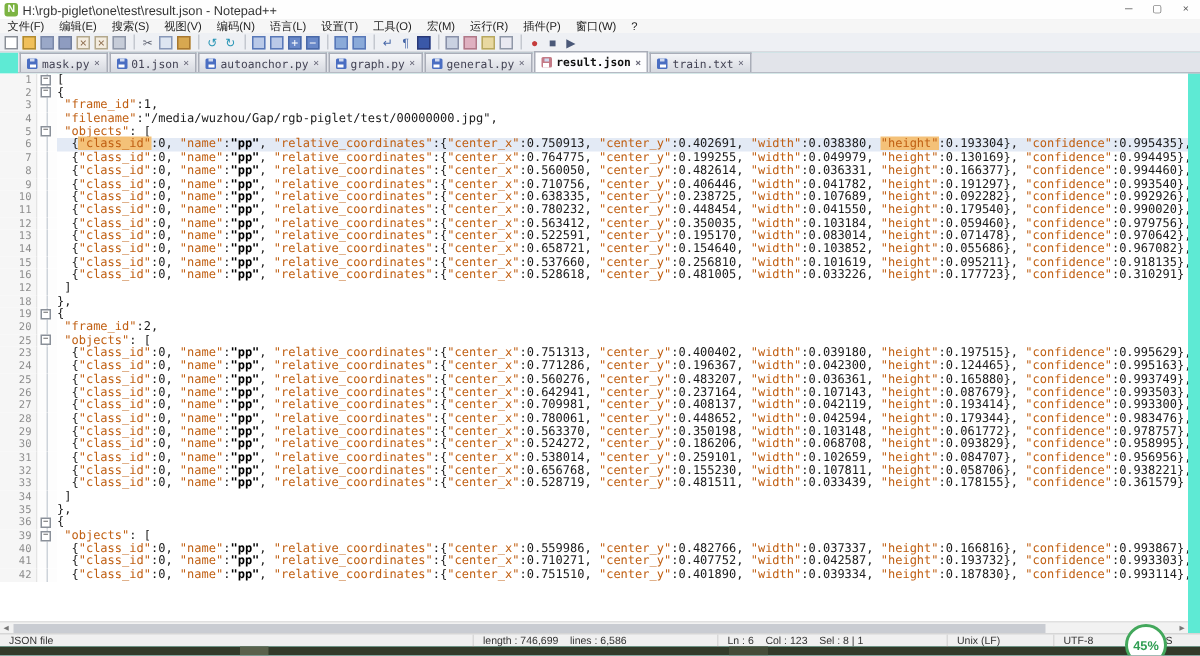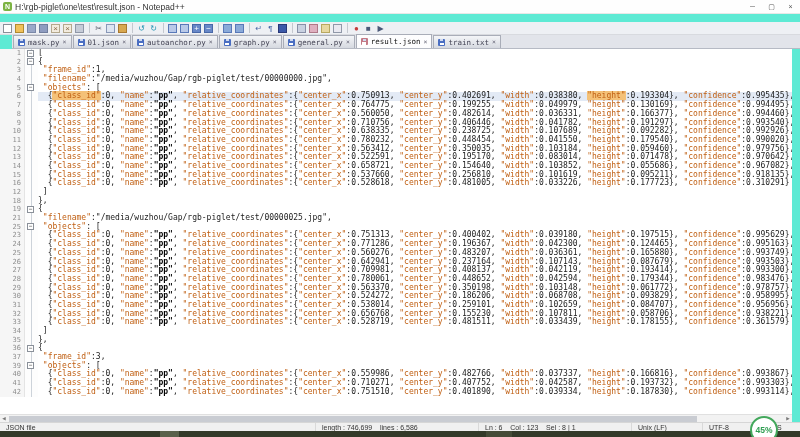--- a/index.html
+++ b/index.html
@@ -27,21 +27,21 @@
   .tfill{position:absolute;left:1px;top:1px;right:1px;bottom:1px;border:1px solid;box-sizing:border-box;}
   .tch{position:relative;z-index:1;line-height:11px;}
   .tsep{width:1px;height:10px;background:#c4c8cf;margin:0 3px;}
 
   
   .tabbar{position:absolute;left:12px;top:35px;width:800px;height:14px;background:#e2e4ea;
     border-bottom:1px solid #b6bac4;display:flex;align-items:flex-end;padding-left:1px;box-sizing:border-box;}
   .tab{height:12px;display:flex;align-items:center;background:linear-gradient(#f4f5f8,#d6d9e0);
     border:1px solid #a9adb8;border-bottom:none;margin-right:1px;padding:0 4px;
     font-family:"DejaVu Sans Mono",monospace;font-size:7.5px;color:#445;}
-  .tab.active{background:#fdfdfe;height:13px;color:#111;font-weight:normal;}
+  .tab.active{background:#fdfdfe;height:13px;color:#111;font-weight:bold;}
   .disk{width:7px;height:7px;background:#4a6ec2;border-radius:1px;margin-right:3px;position:relative;flex:none;}
   .disk::before{content:'';position:absolute;left:2px;top:0.5px;width:3px;height:2px;background:#cfd9ef;}
   .disk::after{content:'';position:absolute;left:1.5px;bottom:0.5px;width:4px;height:2.5px;background:#fff;}
   .tab.active .disk{background:#c47a86;}
   .tclose{margin-left:3px;font-size:6.5px;color:#667;line-height:8px;}
 
   
   .editor{position:absolute;left:0;top:49px;width:792px;height:365px;background:#fff;overflow:hidden;}
   .row{display:flex;height:8.7px;line-height:8.7px;white-space:pre;
     font-family:"DejaVu Sans Mono",monospace;font-size:8px;}
@@ -95,20 +95,35 @@
   <div class="titlebar">
     <div class="appicon">N</div>
     <span>H:\rgb-piglet\one\test\result.json - Notepad++</span>
     <div class="wbtns">
       <span class="wbtn">─</span>
       <span class="wbtn">▢</span>
       <span class="wbtn close">×</span>
     </div>
   </div>
 
+  <div class="menubar" id="menubar">
+      <span class="menu-item">文件(F)</span>
+      <span class="menu-item">编辑(E)</span>
+      <span class="menu-item">搜索(S)</span>
+      <span class="menu-item">视图(V)</span>
+      <span class="menu-item">编码(N)</span>
+      <span class="menu-item">语言(L)</span>
+      <span class="menu-item">设置(T)</span>
+      <span class="menu-item">工具(O)</span>
+      <span class="menu-item">宏(M)</span>
+      <span class="menu-item">运行(R)</span>
+      <span class="menu-item">插件(P)</span>
+      <span class="menu-item">窗口(W)</span>
+      <span class="menu-item">?</span>
+    </div>
 
   <div class="toolbar" id="toolbar">
       <div class="tico">
         <div class="tfill" style="background: rgb(255, 255, 255); border-color: rgb(138, 143, 152);"></div>
       </div>
       <div class="tico">
         <div class="tfill" style="background: rgb(240, 192, 90); border-color: rgb(176, 138, 48);"></div>
       </div>
       <div class="tico">
         <div class="tfill" style="background: rgb(154, 168, 200); border-color: rgb(122, 136, 168);"></div>
@@ -252,37 +267,36 @@
       <div class="row"><span class="ln">10</span><span class="fold"></span><span class="code"><span>  {</span><span class="key">"class_id"</span><span>:0, </span><span class="key">"name"</span><span>:</span><span class="sval">"pp"</span><span>, </span><span class="key">"relative_coordinates"</span><span>:{</span><span class="key">"center_x"</span><span>:0.638335, </span><span class="key">"center_y"</span><span>:0.238725, </span><span class="key">"width"</span><span>:0.107689, </span><span class="key">"height"</span><span>:0.092282}, </span><span class="key">"confidence"</span><span>:0.992926},</span></span></div>
       <div class="row"><span class="ln">11</span><span class="fold"></span><span class="code"><span>  {</span><span class="key">"class_id"</span><span>:0, </span><span class="key">"name"</span><span>:</span><span class="sval">"pp"</span><span>, </span><span class="key">"relative_coordinates"</span><span>:{</span><span class="key">"center_x"</span><span>:0.780232, </span><span class="key">"center_y"</span><span>:0.448454, </span><span class="key">"width"</span><span>:0.041550, </span><span class="key">"height"</span><span>:0.179540}, </span><span class="key">"confidence"</span><span>:0.990020},</span></span></div>
       <div class="row"><span class="ln">12</span><span class="fold"></span><span class="code"><span>  {</span><span class="key">"class_id"</span><span>:0, </span><span class="key">"name"</span><span>:</span><span class="sval">"pp"</span><span>, </span><span class="key">"relative_coordinates"</span><span>:{</span><span class="key">"center_x"</span><span>:0.563412, </span><span class="key">"center_y"</span><span>:0.350035, </span><span class="key">"width"</span><span>:0.103184, </span><span class="key">"height"</span><span>:0.059460}, </span><span class="key">"confidence"</span><span>:0.979756},</span></span></div>
       <div class="row"><span class="ln">13</span><span class="fold"></span><span class="code"><span>  {</span><span class="key">"class_id"</span><span>:0, </span><span class="key">"name"</span><span>:</span><span class="sval">"pp"</span><span>, </span><span class="key">"relative_coordinates"</span><span>:{</span><span class="key">"center_x"</span><span>:0.522591, </span><span class="key">"center_y"</span><span>:0.195170, </span><span class="key">"width"</span><span>:0.083014, </span><span class="key">"height"</span><span>:0.071478}, </span><span class="key">"confidence"</span><span>:0.970642},</span></span></div>
       <div class="row"><span class="ln">14</span><span class="fold"></span><span class="code"><span>  {</span><span class="key">"class_id"</span><span>:0, </span><span class="key">"name"</span><span>:</span><span class="sval">"pp"</span><span>, </span><span class="key">"relative_coordinates"</span><span>:{</span><span class="key">"center_x"</span><span>:0.658721, </span><span class="key">"center_y"</span><span>:0.154640, </span><span class="key">"width"</span><span>:0.103852, </span><span class="key">"height"</span><span>:0.055686}, </span><span class="key">"confidence"</span><span>:0.967082},</span></span></div>
       <div class="row"><span class="ln">15</span><span class="fold"></span><span class="code"><span>  {</span><span class="key">"class_id"</span><span>:0, </span><span class="key">"name"</span><span>:</span><span class="sval">"pp"</span><span>, </span><span class="key">"relative_coordinates"</span><span>:{</span><span class="key">"center_x"</span><span>:0.537660, </span><span class="key">"center_y"</span><span>:0.256810, </span><span class="key">"width"</span><span>:0.101619, </span><span class="key">"height"</span><span>:0.095211}, </span><span class="key">"confidence"</span><span>:0.918135},</span></span></div>
       <div class="row"><span class="ln">16</span><span class="fold"></span><span class="code"><span>  {</span><span class="key">"class_id"</span><span>:0, </span><span class="key">"name"</span><span>:</span><span class="sval">"pp"</span><span>, </span><span class="key">"relative_coordinates"</span><span>:{</span><span class="key">"center_x"</span><span>:0.528618, </span><span class="key">"center_y"</span><span>:0.481005, </span><span class="key">"width"</span><span>:0.033226, </span><span class="key">"height"</span><span>:0.177723}, </span><span class="key">"confidence"</span><span>:0.310291}</span></span></div>
       <div class="row"><span class="ln">12</span><span class="fold"></span><span class="code"><span> ]</span></span></div>
       <div class="row"><span class="ln">18</span><span class="fold"></span><span class="code"><span>},</span></span></div>
       <div class="row"><span class="ln">19</span><span class="fold"><span class="fbox">−</span></span><span class="code"><span>{</span></span></div>
-      <div class="row"><span class="ln">21</span><span class="fold"></span><span class="code"><span> </span><span class="key">"filename"</span><span>:"/media/wuzhou/Gap/rgb-piglet/test/00000025.jpg",</span></span></div>
+      <div class="row"><span class="ln">20</span><span class="fold"></span><span class="code"><span> </span><span class="key">"frame_id"</span><span>:2,</span></span></div>
       <div class="row"><span class="ln">25</span><span class="fold"><span class="fbox">−</span></span><span class="code"><span> </span><span class="key">"objects"</span><span>: [</span></span></div>
       <div class="row"><span class="ln">23</span><span class="fold"></span><span class="code"><span>  {</span><span class="key">"class_id"</span><span>:0, </span><span class="key">"name"</span><span>:</span><span class="sval">"pp"</span><span>, </span><span class="key">"relative_coordinates"</span><span>:{</span><span class="key">"center_x"</span><span>:0.751313, </span><span class="key">"center_y"</span><span>:0.400402, </span><span class="key">"width"</span><span>:0.039180, </span><span class="key">"height"</span><span>:0.197515}, </span><span class="key">"confidence"</span><span>:0.995629},</span></span></div>
       <div class="row"><span class="ln">24</span><span class="fold"></span><span class="code"><span>  {</span><span class="key">"class_id"</span><span>:0, </span><span class="key">"name"</span><span>:</span><span class="sval">"pp"</span><span>, </span><span class="key">"relative_coordinates"</span><span>:{</span><span class="key">"center_x"</span><span>:0.771286, </span><span class="key">"center_y"</span><span>:0.196367, </span><span class="key">"width"</span><span>:0.042300, </span><span class="key">"height"</span><span>:0.124465}, </span><span class="key">"confidence"</span><span>:0.995163},</span></span></div>
       <div class="row"><span class="ln">25</span><span class="fold"></span><span class="code"><span>  {</span><span class="key">"class_id"</span><span>:0, </span><span class="key">"name"</span><span>:</span><span class="sval">"pp"</span><span>, </span><span class="key">"relative_coordinates"</span><span>:{</span><span class="key">"center_x"</span><span>:0.560276, </span><span class="key">"center_y"</span><span>:0.483207, </span><span class="key">"width"</span><span>:0.036361, </span><span class="key">"height"</span><span>:0.165880}, </span><span class="key">"confidence"</span><span>:0.993749},</span></span></div>
       <div class="row"><span class="ln">26</span><span class="fold"></span><span class="code"><span>  {</span><span class="key">"class_id"</span><span>:0, </span><span class="key">"name"</span><span>:</span><span class="sval">"pp"</span><span>, </span><span class="key">"relative_coordinates"</span><span>:{</span><span class="key">"center_x"</span><span>:0.642941, </span><span class="key">"center_y"</span><span>:0.237164, </span><span class="key">"width"</span><span>:0.107143, </span><span class="key">"height"</span><span>:0.087679}, </span><span class="key">"confidence"</span><span>:0.993503},</span></span></div>
       <div class="row"><span class="ln">27</span><span class="fold"></span><span class="code"><span>  {</span><span class="key">"class_id"</span><span>:0, </span><span class="key">"name"</span><span>:</span><span class="sval">"pp"</span><span>, </span><span class="key">"relative_coordinates"</span><span>:{</span><span class="key">"center_x"</span><span>:0.709981, </span><span class="key">"center_y"</span><span>:0.408137, </span><span class="key">"width"</span><span>:0.042119, </span><span class="key">"height"</span><span>:0.193414}, </span><span class="key">"confidence"</span><span>:0.993300},</span></span></div>
       <div class="row"><span class="ln">28</span><span class="fold"></span><span class="code"><span>  {</span><span class="key">"class_id"</span><span>:0, </span><span class="key">"name"</span><span>:</span><span class="sval">"pp"</span><span>, </span><span class="key">"relative_coordinates"</span><span>:{</span><span class="key">"center_x"</span><span>:0.780061, </span><span class="key">"center_y"</span><span>:0.448652, </span><span class="key">"width"</span><span>:0.042594, </span><span class="key">"height"</span><span>:0.179344}, </span><span class="key">"confidence"</span><span>:0.983476},</span></span></div>
       <div class="row"><span class="ln">29</span><span class="fold"></span><span class="code"><span>  {</span><span class="key">"class_id"</span><span>:0, </span><span class="key">"name"</span><span>:</span><span class="sval">"pp"</span><span>, </span><span class="key">"relative_coordinates"</span><span>:{</span><span class="key">"center_x"</span><span>:0.563370, </span><span class="key">"center_y"</span><span>:0.350198, </span><span class="key">"width"</span><span>:0.103148, </span><span class="key">"height"</span><span>:0.061772}, </span><span class="key">"confidence"</span><span>:0.978757},</span></span></div>
       <div class="row"><span class="ln">30</span><span class="fold"></span><span class="code"><span>  {</span><span class="key">"class_id"</span><span>:0, </span><span class="key">"name"</span><span>:</span><span class="sval">"pp"</span><span>, </span><span class="key">"relative_coordinates"</span><span>:{</span><span class="key">"center_x"</span><span>:0.524272, </span><span class="key">"center_y"</span><span>:0.186206, </span><span class="key">"width"</span><span>:0.068708, </span><span class="key">"height"</span><span>:0.093829}, </span><span class="key">"confidence"</span><span>:0.958995},</span></span></div>
       <div class="row"><span class="ln">31</span><span class="fold"></span><span class="code"><span>  {</span><span class="key">"class_id"</span><span>:0, </span><span class="key">"name"</span><span>:</span><span class="sval">"pp"</span><span>, </span><span class="key">"relative_coordinates"</span><span>:{</span><span class="key">"center_x"</span><span>:0.538014, </span><span class="key">"center_y"</span><span>:0.259101, </span><span class="key">"width"</span><span>:0.102659, </span><span class="key">"height"</span><span>:0.084707}, </span><span class="key">"confidence"</span><span>:0.956956},</span></span></div>
       <div class="row"><span class="ln">32</span><span class="fold"></span><span class="code"><span>  {</span><span class="key">"class_id"</span><span>:0, </span><span class="key">"name"</span><span>:</span><span class="sval">"pp"</span><span>, </span><span class="key">"relative_coordinates"</span><span>:{</span><span class="key">"center_x"</span><span>:0.656768, </span><span class="key">"center_y"</span><span>:0.155230, </span><span class="key">"width"</span><span>:0.107811, </span><span class="key">"height"</span><span>:0.058706}, </span><span class="key">"confidence"</span><span>:0.938221},</span></span></div>
       <div class="row"><span class="ln">33</span><span class="fold"></span><span class="code"><span>  {</span><span class="key">"class_id"</span><span>:0, </span><span class="key">"name"</span><span>:</span><span class="sval">"pp"</span><span>, </span><span class="key">"relative_coordinates"</span><span>:{</span><span class="key">"center_x"</span><span>:0.528719, </span><span class="key">"center_y"</span><span>:0.481511, </span><span class="key">"width"</span><span>:0.033439, </span><span class="key">"height"</span><span>:0.178155}, </span><span class="key">"confidence"</span><span>:0.361579}</span></span></div>
       <div class="row"><span class="ln">34</span><span class="fold"></span><span class="code"><span> ]</span></span></div>
       <div class="row"><span class="ln">35</span><span class="fold"></span><span class="code"><span>},</span></span></div>
       <div class="row"><span class="ln">36</span><span class="fold"><span class="fbox">−</span></span><span class="code"><span>{</span></span></div>
-      <div class="row"><span class="ln">37</span><span class="fold"></span><span class="code"><span> </span><span class="key">"frame_id"</span><span>:3,</span></span></div>
       <div class="row"><span class="ln">39</span><span class="fold"><span class="fbox">−</span></span><span class="code"><span> </span><span class="key">"objects"</span><span>: [</span></span></div>
       <div class="row"><span class="ln">40</span><span class="fold"></span><span class="code"><span>  {</span><span class="key">"class_id"</span><span>:0, </span><span class="key">"name"</span><span>:</span><span class="sval">"pp"</span><span>, </span><span class="key">"relative_coordinates"</span><span>:{</span><span class="key">"center_x"</span><span>:0.559986, </span><span class="key">"center_y"</span><span>:0.482766, </span><span class="key">"width"</span><span>:0.037337, </span><span class="key">"height"</span><span>:0.166816}, </span><span class="key">"confidence"</span><span>:0.993867},</span></span></div>
       <div class="row"><span class="ln">41</span><span class="fold"></span><span class="code"><span>  {</span><span class="key">"class_id"</span><span>:0, </span><span class="key">"name"</span><span>:</span><span class="sval">"pp"</span><span>, </span><span class="key">"relative_coordinates"</span><span>:{</span><span class="key">"center_x"</span><span>:0.710271, </span><span class="key">"center_y"</span><span>:0.407752, </span><span class="key">"width"</span><span>:0.042587, </span><span class="key">"height"</span><span>:0.193732}, </span><span class="key">"confidence"</span><span>:0.993303},</span></span></div>
       <div class="row"><span class="ln">42</span><span class="fold"></span><span class="code"><span>  {</span><span class="key">"class_id"</span><span>:0, </span><span class="key">"name"</span><span>:</span><span class="sval">"pp"</span><span>, </span><span class="key">"relative_coordinates"</span><span>:{</span><span class="key">"center_x"</span><span>:0.751510, </span><span class="key">"center_y"</span><span>:0.401890, </span><span class="key">"width"</span><span>:0.039334, </span><span class="key">"height"</span><span>:0.187830}, </span><span class="key">"confidence"</span><span>:0.993114},</span></span></div>
     </div>
 
   <div class="vscroll">
     <span class="sarr" style="top:0">▲</span>
     <div class="vthumb"></div>
     <span class="sarr" style="bottom:0">▼</span>

